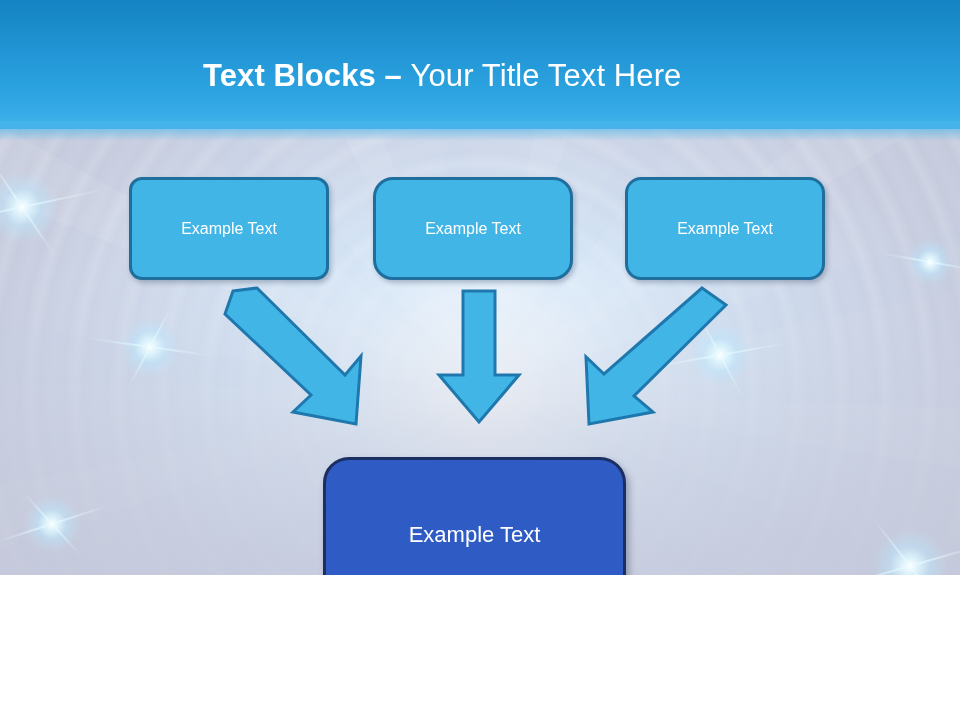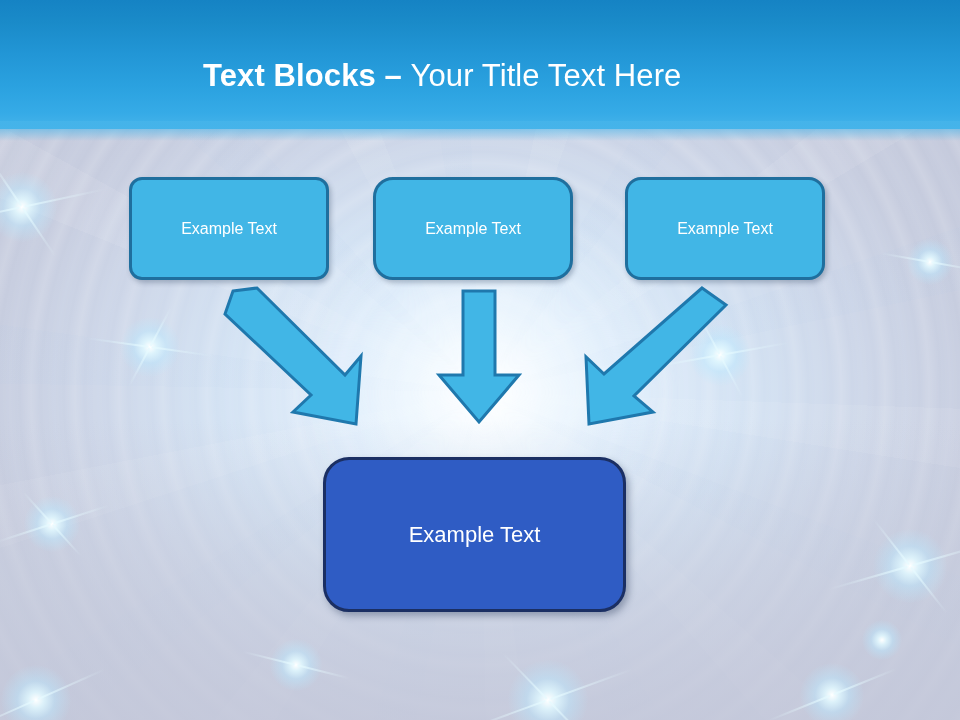--- a/index.html
+++ b/index.html
@@ -3,21 +3,21 @@
 <meta charset="utf-8">
 <style>
   html, body {
     margin: 0;
     padding: 0;
     background: #ffffff;
   }
   #slide {
     position: relative;
     width: 960px;
-    height: 720px;
+    height: 575px;
     overflow: hidden;
     font-family: "Liberation Sans", sans-serif;
     background: #c9cddf;
   }
 
   
   .bg-base {
     position: absolute;
     inset: 0;
     background:

